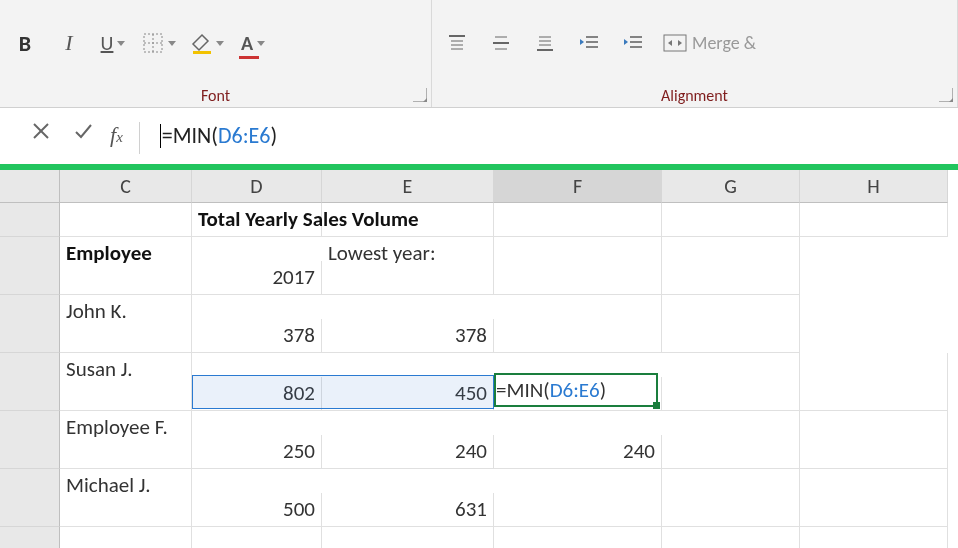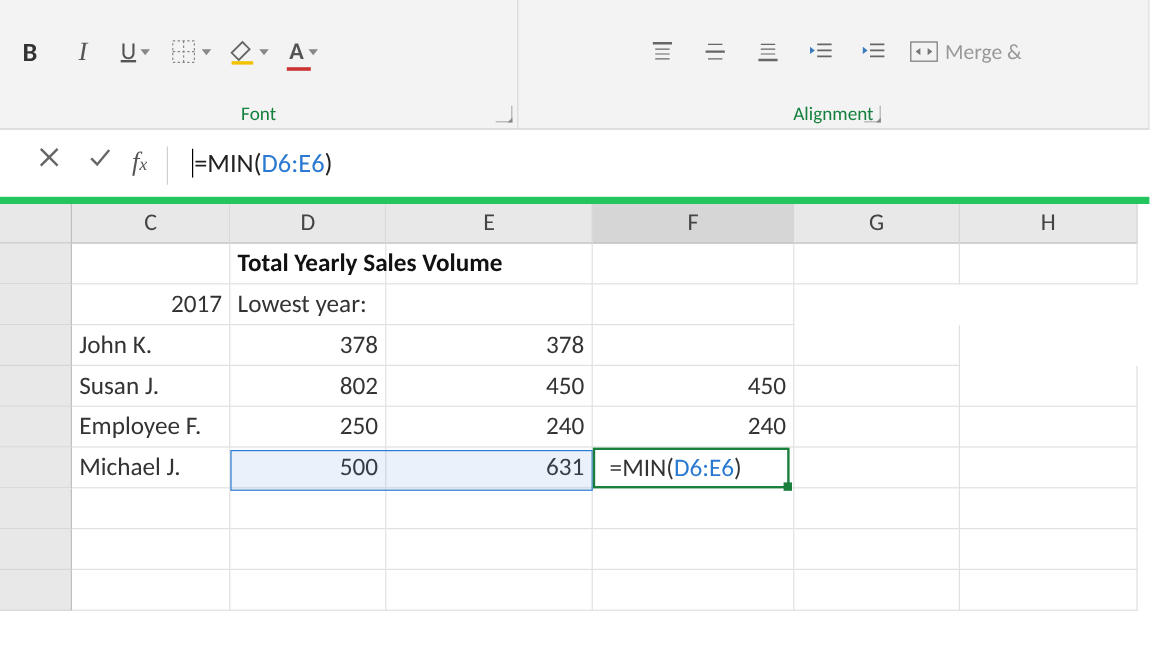--- a/index.html
+++ b/index.html
@@ -24,21 +24,21 @@
   }
   .ribbon-group {
     display: flex;
     flex-direction: column;
     border-right: 1px solid #d9d9d9;
     padding: 4px 10px 2px 10px;
   }
   .group-label {
     text-align: center;
     font-size: 16px;
-    color: #15803d;
+    color: #7f1d1d;
     padding-top: 4px;
     position: relative;
   }
   .dialog-launcher {
     position: absolute;
     right: -6px;
     top: 6px;
     width: 14px;
     height: 14px;
     border: 1px solid #b0b0b0;
@@ -72,21 +72,21 @@
   .btn svg { display: block; }
   .dropdown-caret {
     display: inline-block;
     width: 0; height: 0;
     border-left: 4px solid transparent;
     border-right: 4px solid transparent;
     border-top: 5px solid #888;
     margin-left: 4px;
   }
   .font-group { width: 432px; }
-  .align-group { flex: 1; align-items: center; }
+  .align-group { flex: 1; }
   .merge-label { font-size: 18px; color: #999; margin-left: 4px; }
   
   .formula-bar {
     display: flex;
     align-items: flex-start;
     height: 48px;
     border-bottom: 6px solid #22c55e;
     font-size: 22px;
     padding: 0 0 0 20px;
     margin-top: 14px;
@@ -155,41 +155,41 @@
   }
   .cell {
     border-right: 1px solid #e0e0e0;
     border-bottom: 1px solid #e0e0e0;
     font-size: 21px;
     padding: 3px 6px;
     min-height: 34px;
     white-space: nowrap;
     overflow: visible;
   }
-  .cell.right { text-align: right; }
+  .cell.right { text-align: right; margin-top: 24px; }
   .cell.bold { font-weight: 700; color: #111; }
   .rowhead {
     background: #e8e8e8;
     border-right: 1px solid #bfbfbf;
     border-bottom: 1px solid #d6d6d6;
   }
   
   .sel-range {
     position: absolute;
     border: 1px solid #2a7ad1;
     background: rgba(80,140,210,0.12);
     pointer-events: none;
   }
   
   .editing-cell {
     position: absolute;
     border: 2px solid #1a7e3d;
     background: #fff;
     font-size: 21px;
-    padding: 2px 12px;
+    padding: 2px 0;
     pointer-events: none;
   }
   .editing-cell .blue { color: #2a7ad1; }
   .editing-cell .fillhandle {
     position: absolute;
     right: -4px;
     bottom: -4px;
     width: 7px;
     height: 7px;
     background: #1a7e3d;
@@ -330,20 +330,21 @@
       <span style="position:absolute;white-space:nowrap;">Total Yearly Sales Volume</span>
     </div>
     <div class="cell"></div>
     <div class="cell"></div>
     <div class="cell"></div>
     <div class="cell"></div>
   </div>
 
   <div class="data-row">
     <div class="cell rowhead"></div>
+    <div class="cell bold">Employee</div>
     <div class="cell right">2017</div>
     <div class="cell">Lowest year:</div>
     <div class="cell"></div>
     <div class="cell"></div>
   </div>
 
   <div class="data-row">
     <div class="cell rowhead"></div>
     <div class="cell">John K.</div>
     <div class="cell right">378</div>

